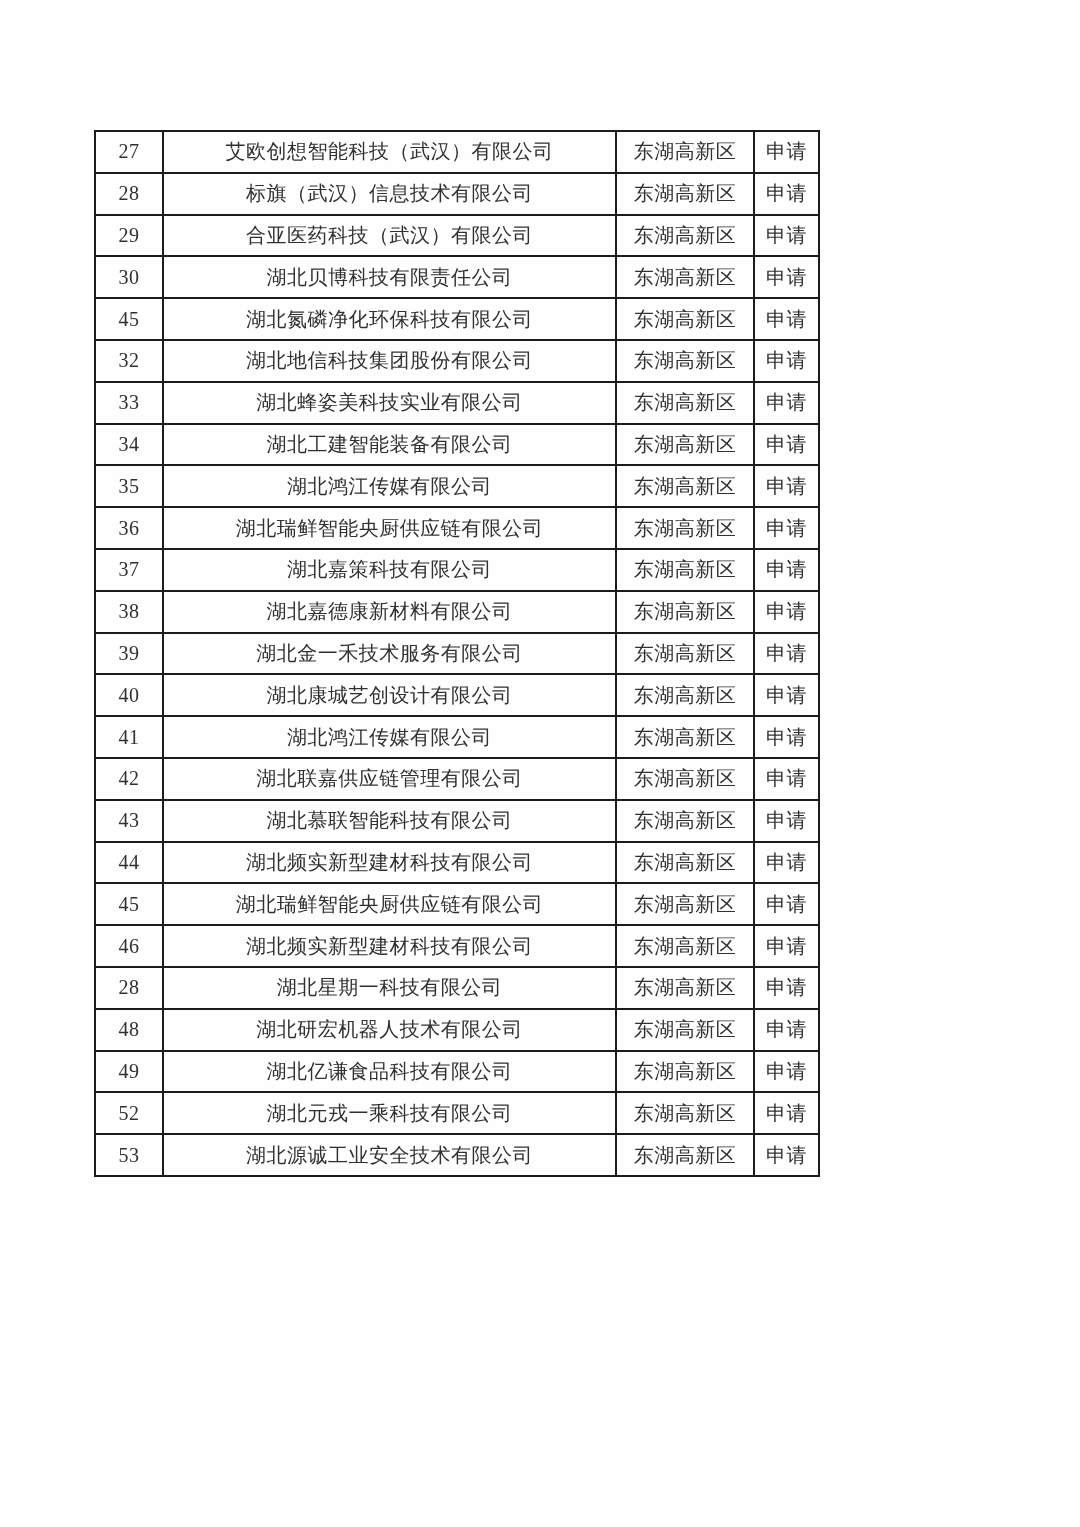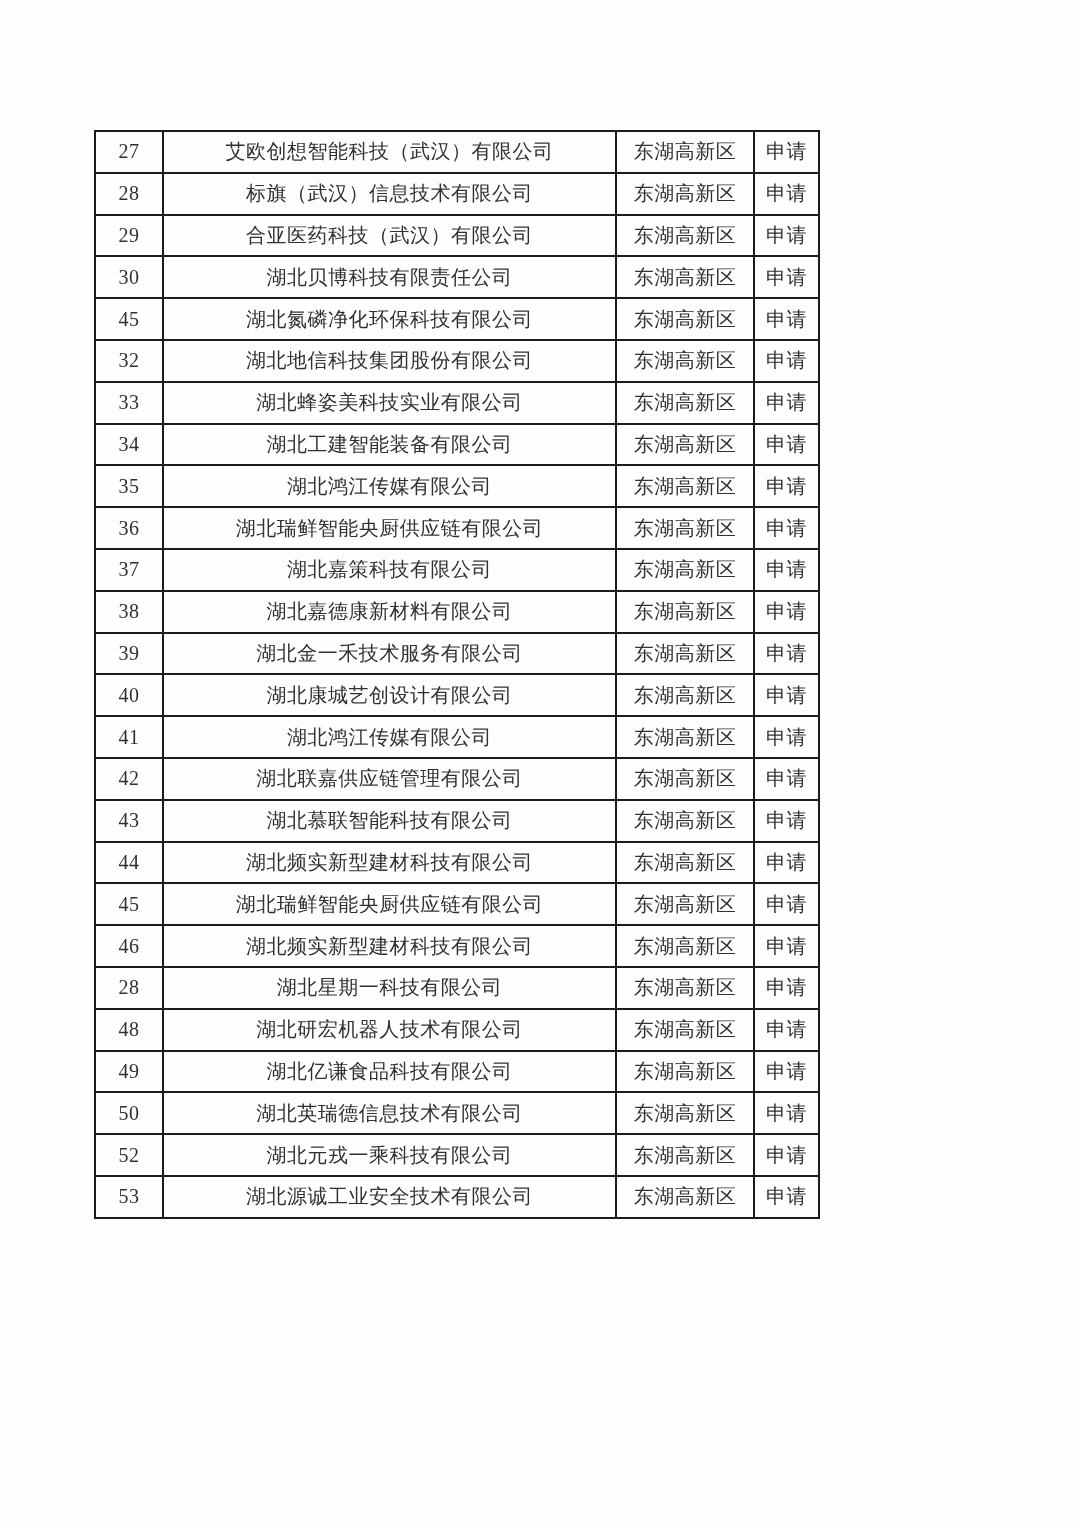--- a/index.html
+++ b/index.html
@@ -189,26 +189,20 @@
           <td class="col-district">东湖高新区</td>
           <td class="col-status">申请</td>
         </tr>
         <tr>
           <td class="col-no">49</td>
           <td class="col-company">湖北亿谦食品科技有限公司</td>
           <td class="col-district">东湖高新区</td>
           <td class="col-status">申请</td>
         </tr>
         <tr>
-          <td class="col-no">50</td>
-          <td class="col-company">湖北英瑞德信息技术有限公司</td>
-          <td class="col-district">东湖高新区</td>
-          <td class="col-status">申请</td>
-        </tr>
-        <tr>
           <td class="col-no">52</td>
           <td class="col-company">湖北元戎一乘科技有限公司</td>
           <td class="col-district">东湖高新区</td>
           <td class="col-status">申请</td>
         </tr>
         <tr>
           <td class="col-no">53</td>
           <td class="col-company">湖北源诚工业安全技术有限公司</td>
           <td class="col-district">东湖高新区</td>
           <td class="col-status">申请</td>

